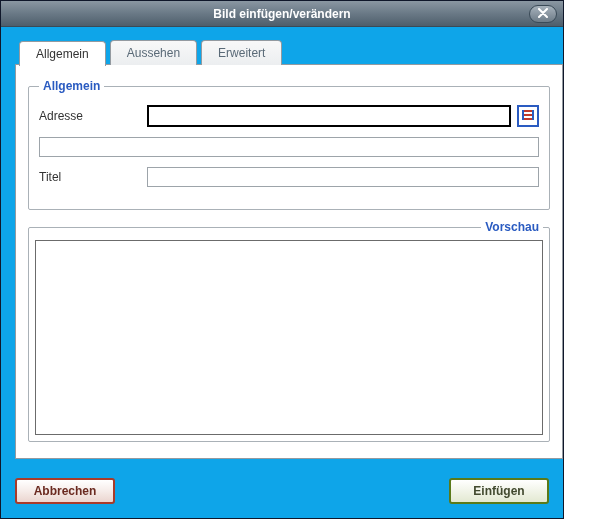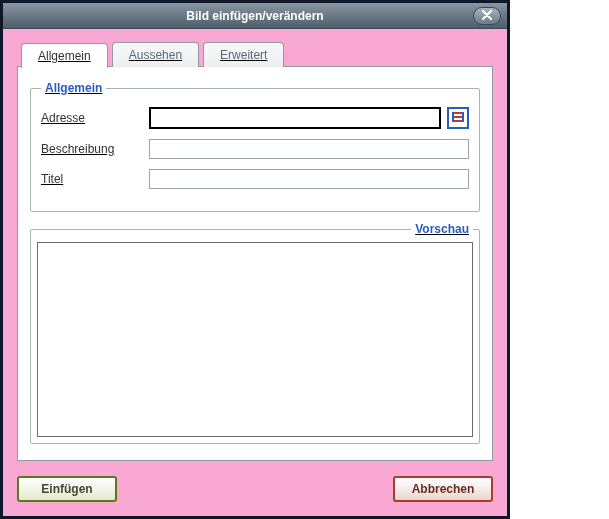--- a/index.html
+++ b/index.html
@@ -5,24 +5,24 @@
 * { box-sizing: border-box; margin: 0; padding: 0; }
 body {
   font-family: Arial, Helvetica, sans-serif;
   font-size: 12px;
   background: #fff;
   width: 609px;
   height: 519px;
   overflow: hidden;
 }
 .dialog {
-  width: 510px;
+  width: 564px;
   height: 519px;
-  border: 3px solid #0f172a;
-  background: #f9a8d4;
+  border: 1px solid #0f172a;
+  background: #0ea5e9;
   display: flex;
   flex-direction: column;
 }
 .titlebar {
   height: 26px;
   background: linear-gradient(to bottom, #8a97a2 0%, #6a7986 50%, #4e5e6b 100%);
   border-bottom: 1px solid #3a4a57;
   display: flex;
   align-items: center;
   justify-content: center;
@@ -44,23 +44,22 @@
   border: 1px solid #3a4a57;
   border-radius: 9px;
   display: flex;
   align-items: center;
   justify-content: center;
   cursor: pointer;
 }
 .close-btn svg { width: 10px; height: 10px; }
 .content {
   flex: 1;
-  padding: 13px 14px 0 14px;
-  position: relative;
-  text-decoration: underline;
+  padding: 13px 0 0 14px;
+  position: relative;
 }
 .tabs {
   display: flex;
   gap: 4px;
   position: relative;
   z-index: 2;
   margin-left: 4px;
 }
 .tab {
   padding: 5px 16px;
@@ -212,35 +211,34 @@
                 <rect x="1" y="6" width="12" height="2" fill="#c0392b"></rect>
                 <rect x="1" y="10" width="12" height="2" fill="#c0392b"></rect>
                 <rect x="1" y="2" width="2" height="10" fill="#2a5bc1"></rect>
                 <rect x="11" y="2" width="2" height="10" fill="#2a5bc1"></rect>
               </svg>
             </span>
           </div>
         </div>
 
         <div class="form-row">
-          <label>Beschreibung</label>
           <input type="text" value="" style="">
         </div>
 
         <div class="form-row">
           <label>Titel</label>
           <input type="text" value="" style="">
         </div>
       </fieldset>
 
       <fieldset class="preview-field">
         <legend>Vorschau</legend>
         <div class="preview-inner"></div>
       </fieldset>
 
     </div>
   </div>
 
   <div class="footer">
+    <div class="btn btn-cancel">Abbrechen</div>
     <div class="btn btn-insert">Einfügen</div>
-    <div class="btn btn-cancel">Abbrechen</div>
   </div>
 </div>
 
 </body></html>

